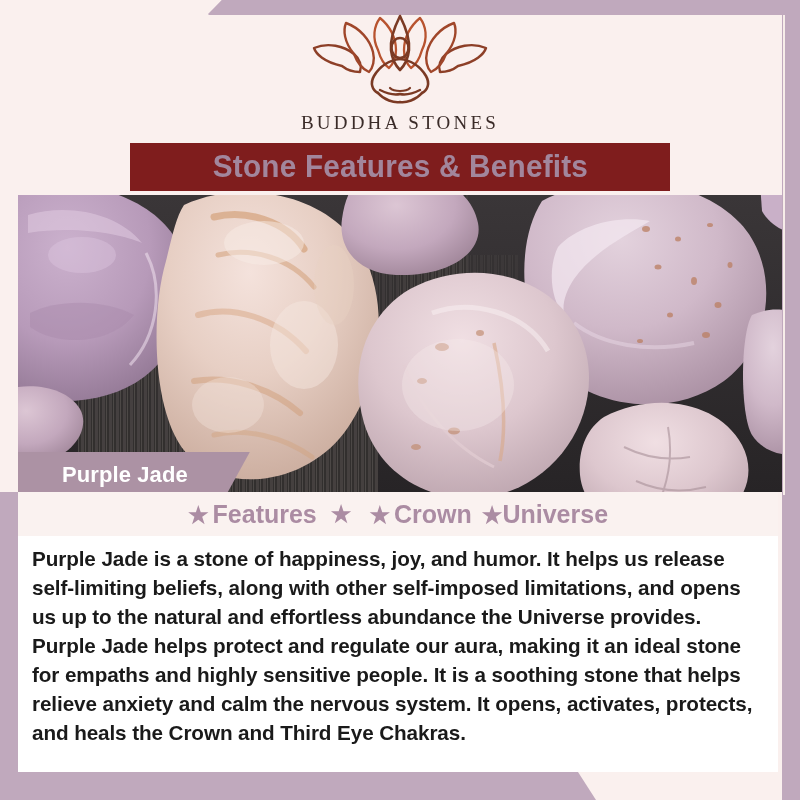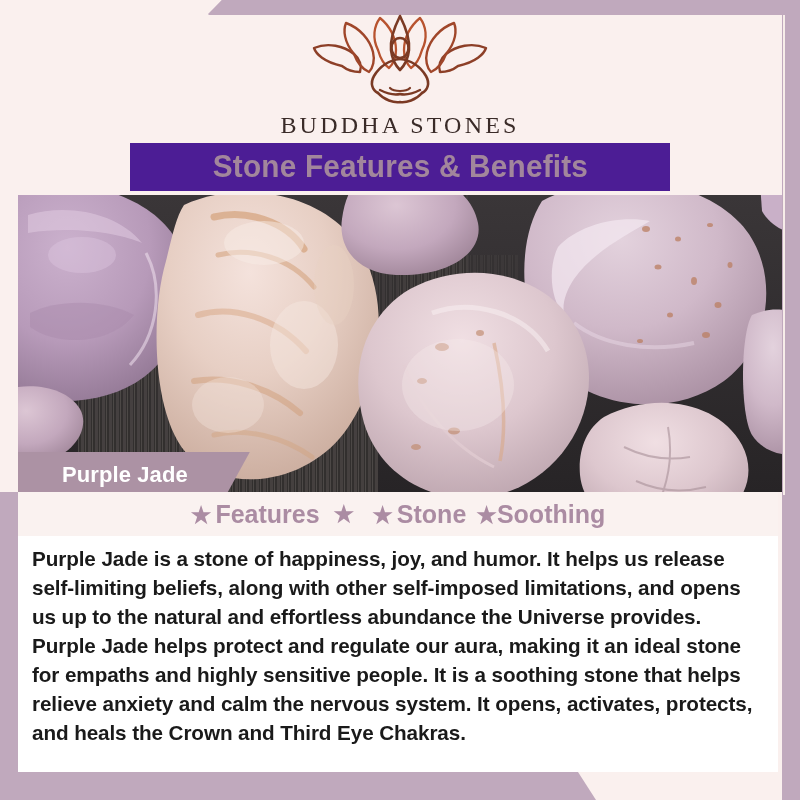--- a/index.html
+++ b/index.html
@@ -23,31 +23,31 @@
 
   
   .logo-block {
     position:absolute; left:0; top:14px; width:800px;
     text-align:center;
   }
   .logo-mark { display:block; margin:0 auto; }
   .logo-word {
     margin-top:2px;
     font-family:"Liberation Serif", serif;
-    font-size:24px;
+    font-size:19px;
     letter-spacing:3.2px;
     color:#3a2b28;
     font-weight:400;
   }
 
   
   .title-banner {
     position:absolute;
     left:130px; top:143px; width:540px; height:48px;
-    background:#4c1d95;
+    background:#7f1d1d;
     display:flex; align-items:center; justify-content:center;
   }
   .title-banner .title-text {
     font-size:31px;
     font-weight:bold;
     color:#a2869c;
     letter-spacing:.2px;
     font-stretch:condensed;
     transform:scaleX(.96);
   }
@@ -313,25 +313,25 @@
     <div class="keywords-strip">
       <span class="kw">
         <span class="star">★</span>
         <span>Features</span>
       </span>
       <span class="kw">
         <span class="star">★</span>
       </span>
       <span class="kw">
         <span class="star">★</span>
-        <span>Stone</span>
+        <span>Crown</span>
       </span>
       <span class="kw tight">
         <span class="star">★</span>
-        <span>Soothing</span>
+        <span>Universe</span>
       </span>
     </div>
 
     <div class="body-text">
       <p>Purple Jade is a stone of happiness, joy, and humor. It helps us release self-limiting beliefs, along with other self-imposed limitations, and opens us up to the natural and effortless abundance the Universe provides.</p>
       <p>Purple Jade helps protect and regulate our aura, making it an ideal stone for empaths and highly sensitive people. It is a soothing stone that helps relieve anxiety and calm the nervous system. It opens, activates, protects, and heals the Crown and Third Eye Chakras.</p>
     </div>
 
   </div>
 

